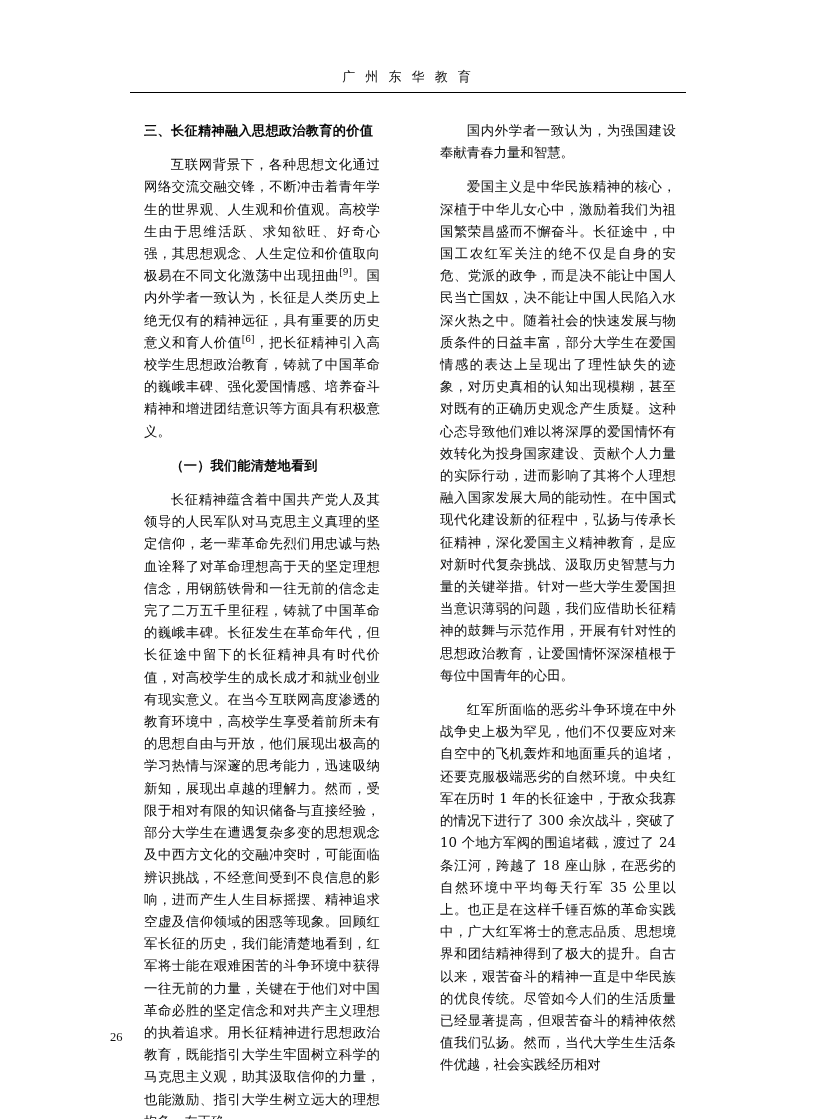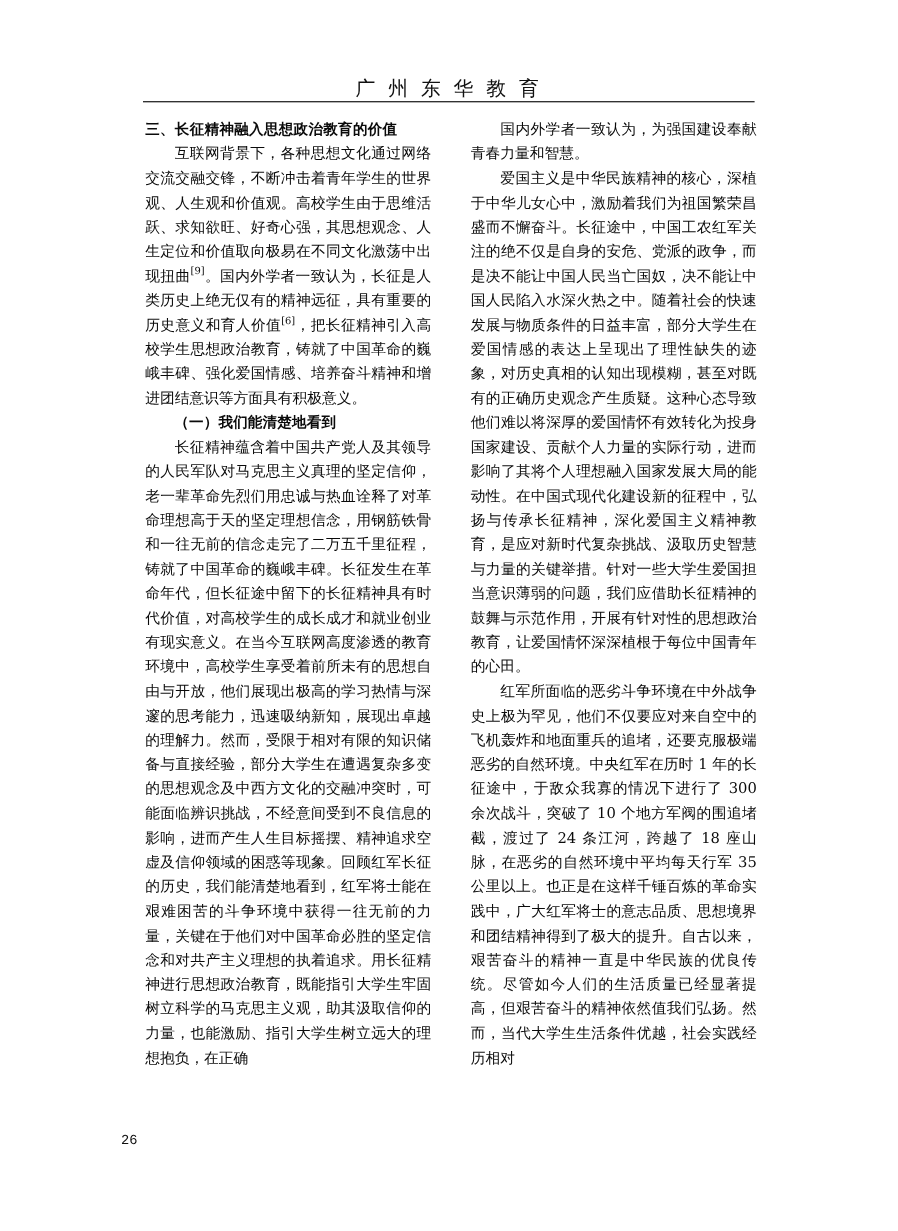--- a/index.html
+++ b/index.html
@@ -24,21 +24,21 @@
   }
   .header {
     position: absolute;
     left: 130px;
     top: 68px;
     width: 556px;
     text-align: center;
   }
   .header-title {
     font-family: "DejaVu Sans", "Liberation Sans", sans-serif;
-    font-size: 18px;
+    font-size: 13px;
     letter-spacing: 3px;
     color: #111;
     font-weight: 500;
   }
   .header-rule {
     position: absolute;
     left: 130px;
     top: 92px;
     width: 556px;
     height: 1px;
@@ -54,21 +54,21 @@
     justify-content: space-between;
   }
   .col {
     width: 260px;
     font-size: 13.4px;
     line-height: 22.2px;
     text-align: justify;
     text-justify: inter-ideograph;
   }
   .col p {
-    margin: 0;
+    margin: 12px;
     text-indent: 2em;
   }
   .heading {
     font-family: "DejaVu Sans", "Liberation Sans", sans-serif;
     font-weight: bold;
     font-size: 13.2px;
     text-indent: 0 !important;
     letter-spacing: 0.3px;
     margin: 0 0 1px 0;
   }
@@ -82,21 +82,21 @@
   }
   sup {
     font-size: 9px;
     vertical-align: super;
     line-height: 0;
   }
   .page-number {
     position: absolute;
     left: 110px;
     top: 1030px;
-    font-family: Liberation Mono, monospace;
+    font-family: Liberation Serif, serif;
     font-size: 12.5px;
     color: #111;
   }
 </style>
 </head>
 <body>
 
 <div class="page">
 
   <div class="header">

